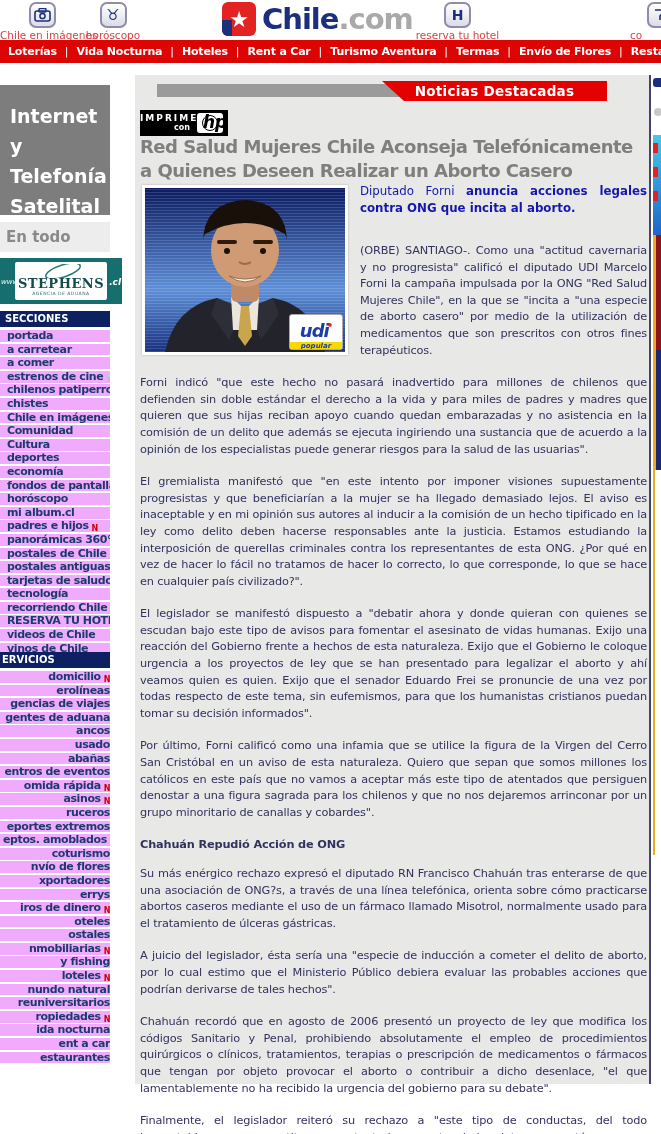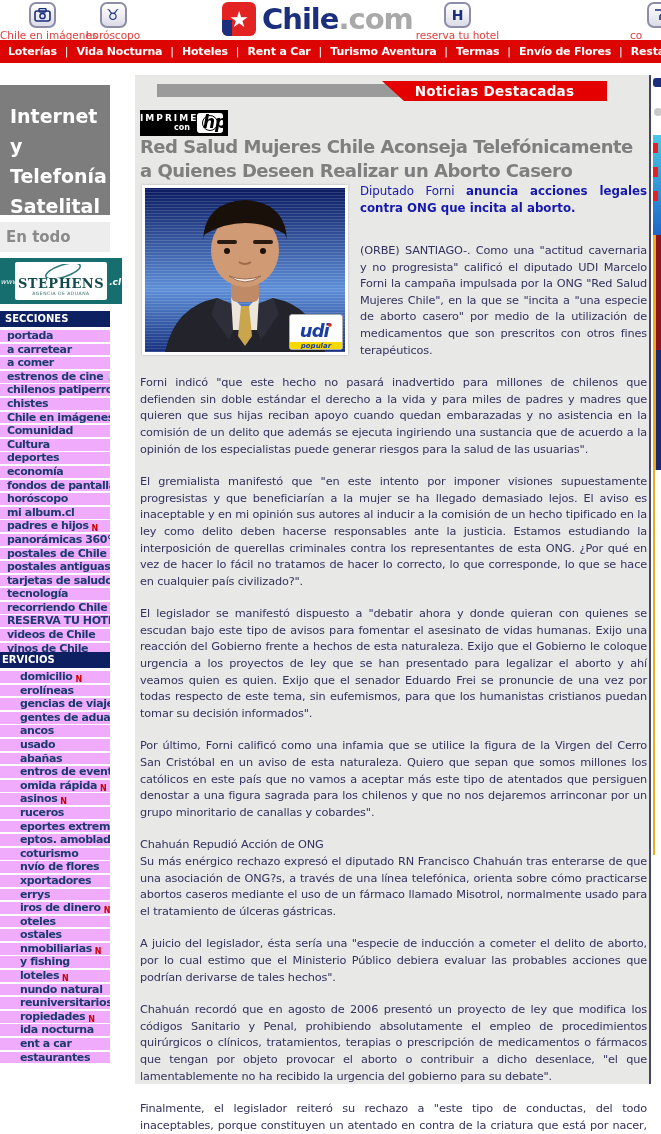--- a/index.html
+++ b/index.html
@@ -47,21 +47,21 @@
   .sb-h { position:absolute; left:0; width:110px; height:16px; background:#0c2062; color:#fff;
           font-weight:bold; font-size:10px; line-height:16px; padding-left:5px; }
   .sb-h.secciones { top:311px; }
   .sb-h.servicios { top:652px; padding-left:2px; }
   .sb-list { position:absolute; left:0; width:110px; }
   .sb-list.sec { top:330px; }
   .sb-list.serv { top:671px; }
   .s-item { height:11.8px; margin-bottom:1.8px; background:#f0abfc; font-size:11px; font-weight:bold;
             color:#1c3a70; line-height:11.8px; padding-left:7px; letter-spacing:-0.4px;
             white-space:nowrap; overflow:hidden; cursor:pointer; }
-  .sb-list.serv .s-item { padding-left:20px; }
+  .sb-list.serv .s-item { padding-left:3px;text-align:right; }
   .nmark { color:#cc0000; font-size:8px; font-weight:bold; vertical-align:-2px; margin-left:3px; }
   .cine { display:inline-block; width:9px; height:9px; margin-left:4px; vertical-align:-1px;
           background:radial-gradient(circle at 35% 35%, #cfd8f0, #8a9cd0); border-radius:50%; }
 
   
   .panel { position:absolute; left:135px; top:75px; width:516px; height:1009px; background:#e8e8e7;
            border-right:2px solid #44446a; }
   .graybar { position:absolute; left:22px; top:9px; width:450px; height:13px; background:#9a9a9a; }
   .ribbon { position:absolute; left:247px; top:6px; width:225px; height:20px; background:#e50000;
             clip-path:polygon(0 0,100% 0,100% 100%,22px 100%);
@@ -86,21 +86,21 @@
         linear-gradient(180deg,#0a1a60 0%, #5e8fd8 62%, #16307e 100%); }
   .udi { position:absolute; right:2px; bottom:2px; width:54px; height:36px; background:#fff;
          border:1px solid #aaa; border-radius:3px; text-align:center; overflow:hidden; }
   .udi-txt { font-style:italic; font-weight:bold; font-size:18px; color:#1b3fa0; line-height:22px; letter-spacing:-1px; }
   .udi-dot { color:#e32222; font-size:10px; vertical-align:8px; margin-left:-2px; }
   .udi-sub { background:#f7d800; color:#1b3fa0; font-style:italic; font-size:7px; line-height:9px; font-weight:bold; }
   .lead { color:#1418ad; font-size:11.8px; line-height:17px; text-align:justify; margin-bottom:26px; }
   .lead-b { font-weight:bold; }
   .para { font-size:11.3px; line-height:16.6px; color:#32325e; text-align:justify;
           letter-spacing:-0.15px; margin:16px 0; }
-  .para.subhead { font-weight:normal; margin-bottom:0; }
+  .para.subhead { font-weight:bold; margin-bottom:12px; }
   .para.tight { margin-top:0; }
 
   
   .sliver { position:absolute; left:653px; top:75px; width:8px; height:1009px; background:#fff; }
   .sl-navy { position:absolute; left:0; top:3px; width:8px; height:9px; background:#1b2f7d; border-radius:3px 0 0 3px; }
   .sl-circle { position:absolute; left:1px; top:33px; width:8px; height:8px; background:#c9c9c9; border-radius:50%; }
   .sl-blue { position:absolute; left:0; top:60px; width:8px; height:100px;
              background:linear-gradient(180deg,#49c8e8,#1e66c8); }
   .sl-red { position:absolute; left:0; width:5px; height:10px; background:#e32222; }
   .sl-ad { position:absolute; left:0; top:160px; width:8px; height:235px; background:#8c1420;

